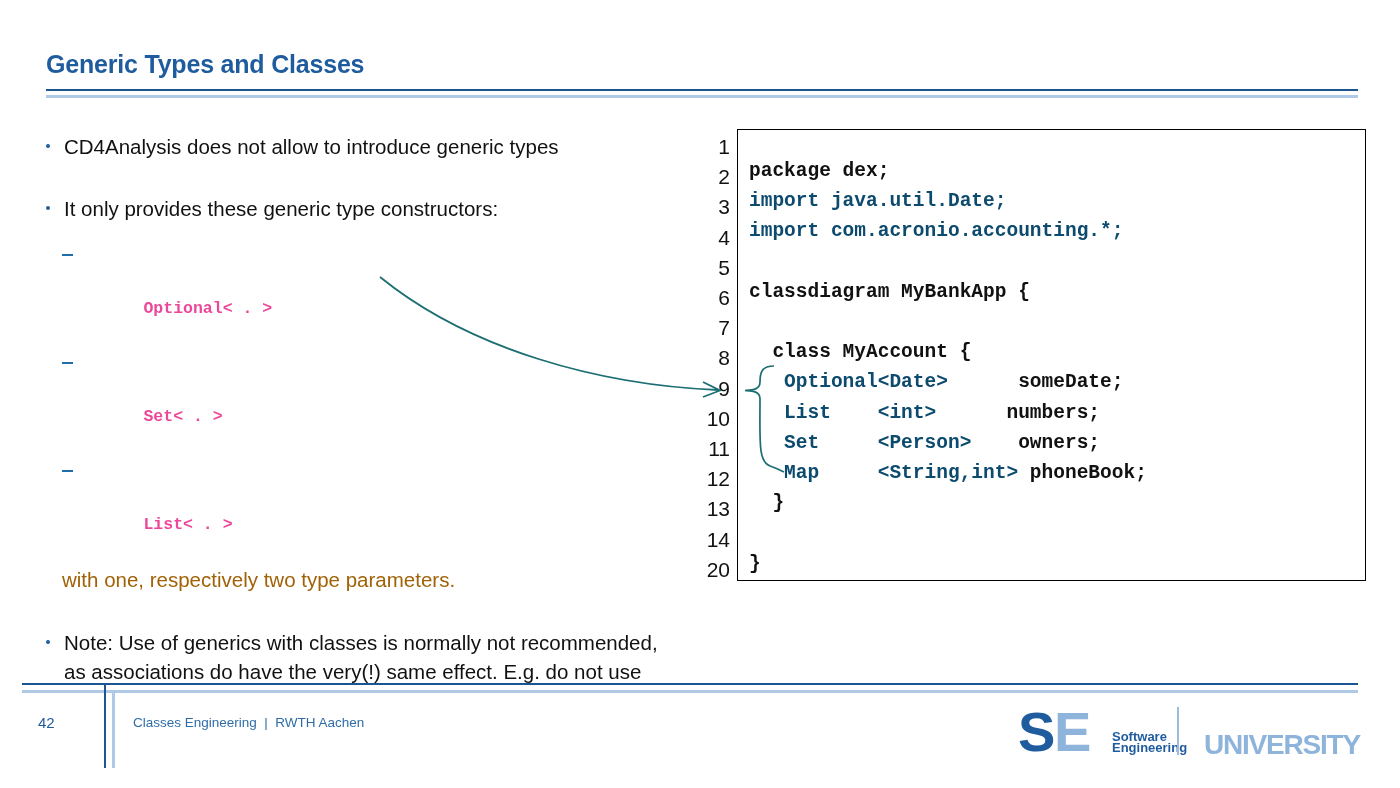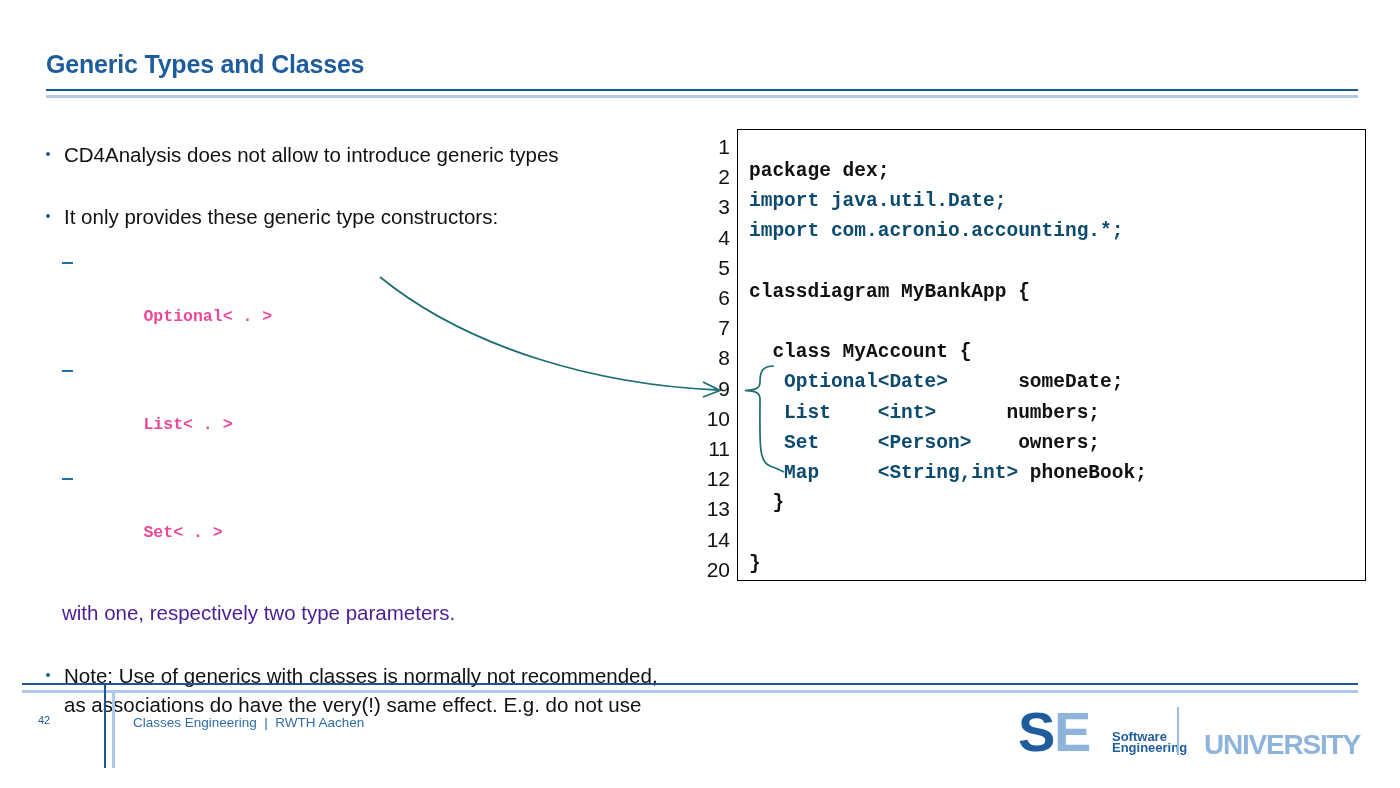--- a/index.html
+++ b/index.html
@@ -61,21 +61,21 @@
   }
   .bullet > .dot {
     position: absolute;
     left: 8px;
     top: 12px;
     width: 4px;
     height: 4px;
     border-radius: 50%;
     background: #1F5C9E;
   }
-  .bullet-b1 { margin-top: 8px; }
+  .bullet-b1 { margin-top: 0; }
   .bullet-b2 { margin-top: 33px; }
   .bullet-b3 { margin-top: 34px; }
 
   .subbullets {
     margin-top: 18px;
     padding-left: 24px;
   }
   .subbullet {
     position: relative;
     padding-left: 22px;
@@ -89,25 +89,24 @@
   .subbullet > .dash {
     position: absolute;
     left: 0px;
     top: 13px;
     width: 11px;
     height: 2px;
     background: #1F6FA8;
   }
 
   .para-note {
-    margin-top: 25px;
     padding-left: 24px;
     font-size: 20.5px;
     line-height: 29px;
-    color: #4c1d95;
+    color: #a16207;
   }
 
   
   .code-area {
     position: absolute;
     left: 700px;
     top: 132px;
   }
   .code-gutter {
     position: absolute;
@@ -184,21 +183,21 @@
     left: 112px;
     top: 690px;
     width: 3px;
     height: 78px;
     background: #AFC9E6;
   }
   .page-num {
     position: absolute;
     left: 38px;
     top: 714px;
-    font-size: 11px;
+    font-size: 15px;
     color: #1F5C9E;
   }
   .footer-text {
     position: absolute;
     left: 133px;
     top: 715px;
     font-size: 13.5px;
     color: #2E6DA8;
     white-space: pre;
   }
@@ -278,25 +277,25 @@
     <span>It only provides these generic type constructors:</span>
   </div>
 
   <div class="subbullets">
     <div class="subbullet">
       <span class="dash"></span>
       <span>Optional&lt; . &gt;</span>
     </div>
     <div class="subbullet">
       <span class="dash"></span>
-      <span>List&lt; . &gt;</span>
+      <span>Set&lt; . &gt;</span>
     </div>
     <div class="subbullet">
       <span class="dash"></span>
-      <span>Set&lt; . &gt;</span>
+      <span>List&lt; . &gt;</span>
     </div>
   </div>
 
   <div class="para-note">with one, respectively two type parameters.</div>
 
   <div class="bullet bullet-b3">
     <span class="dot"></span>
     <span>Note: Use of generics with classes is normally not recommended, as associations do have the very(!) same effect. E.g. do not use </span>
     
   </div>

